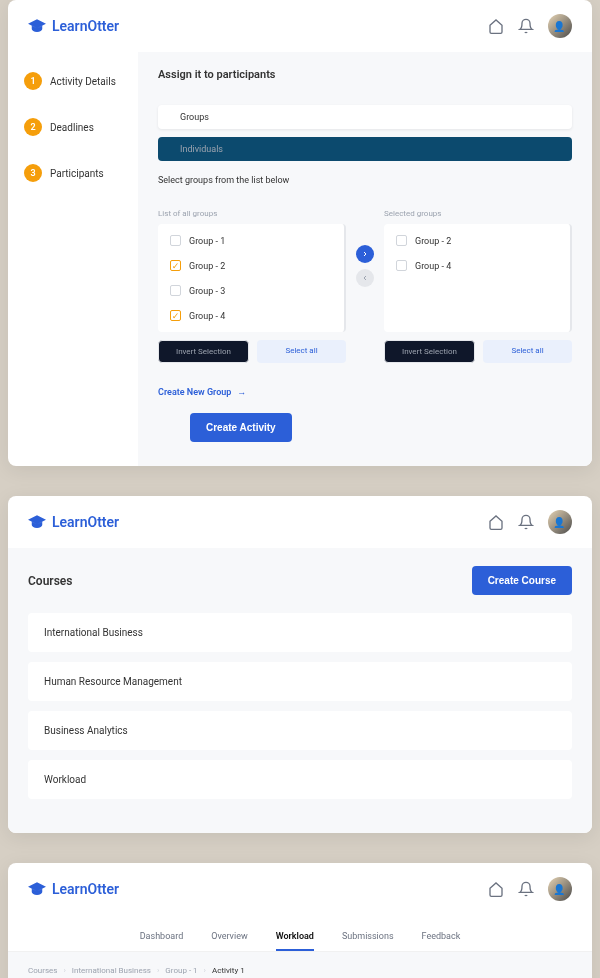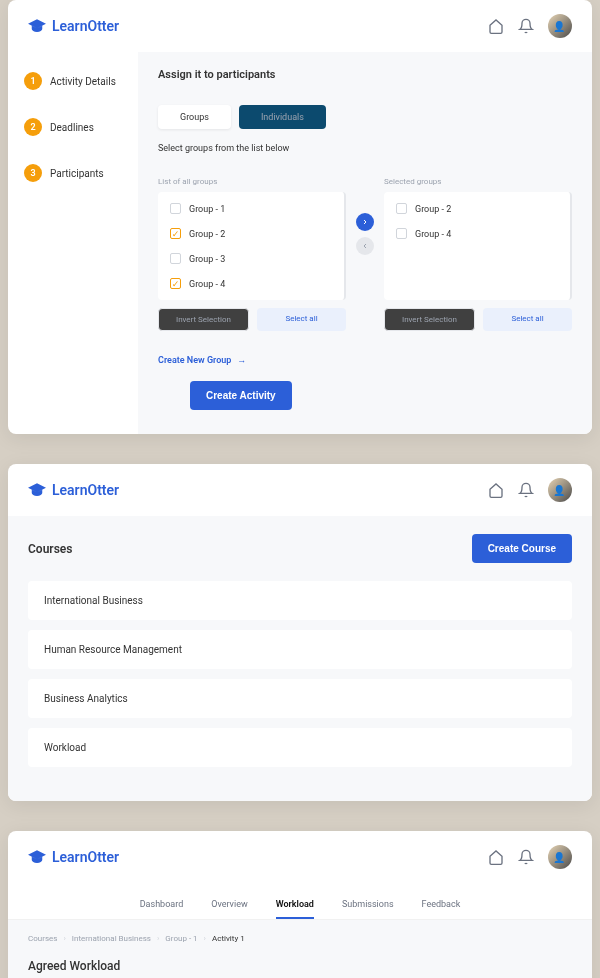--- a/index.html
+++ b/index.html
@@ -12,39 +12,39 @@
 .header-icon { width: 16px; height: 16px; color: #6b7280; cursor: pointer; }
 .avatar { width: 24px; height: 24px; border-radius: 50%; background: linear-gradient(135deg,#e8d5b5,#4a4a4a); display:flex; align-items:center; justify-content:center; font-size:10px; cursor:pointer; }
 
 
 .card1-body { display: flex; }
 .sidebar { width: 130px; padding: 20px 0 20px 16px; }
 .step { display: flex; align-items: center; gap: 8px; margin-bottom: 28px; font-size: 10px; color: #333; cursor:pointer; }
 .step-num { width: 18px; height: 18px; border-radius: 50%; background: #f59e0b; color: #fff; display: flex; align-items: center; justify-content: center; font-size: 9px; font-weight: 600; }
 .main1 { flex: 1; background: #f7f8fa; padding: 16px 20px 24px; border-radius: 0 0 8px 0; }
 .assign-title { font-size: 11px; font-weight: 600; color: #333; margin-bottom: 24px; }
-.tabs { display: flex; gap: 8px; margin-bottom: 14px; }
+.tabs { display: flex; gap: 8px; margin-bottom: 14px; flex-direction: column; }
 .tab { padding: 7px 22px; font-size: 9px; border-radius: 4px; cursor: pointer; }
 .tab.active { background: #fff; color: #333; box-shadow: 0 1px 3px rgba(0,0,0,0.08); }
 .tab.inactive { background: #0c4a6e; color: #9ca3af; }
 .select-label { font-size: 9px; color: #333; margin-bottom: 24px; }
 .lists { display: flex; gap: 10px; align-items: flex-start; }
 .list-col { flex: 1; }
 .list-header { font-size: 8px; color: #9ca3af; margin-bottom: 6px; }
 .list-box { background: #fff; border-radius: 4px; padding: 4px 0; min-height: 108px; border-right: 2px solid #e5e7eb; }
 .list-item { display: flex; align-items: center; gap: 8px; padding: 7px 12px; font-size: 9px; color: #333; cursor: pointer; }
 .chk { width: 11px; height: 11px; border: 1px solid #d1d5db; border-radius: 2px; display: flex; align-items: center; justify-content: center; }
 .chk.checked { border-color: #f59e0b; color: #f59e0b; }
 .transfer { display: flex; flex-direction: column; gap: 6px; padding-top: 36px; }
 .transfer-btn { width: 18px; height: 18px; border-radius: 50%; display: flex; align-items: center; justify-content: center; font-size: 9px; cursor: pointer; }
 .transfer-btn.primary { background: #2c5fd8; color: #fff; }
 .transfer-btn.disabled { background: #e5e7eb; color: #9ca3af; }
 .action-row { display: flex; gap: 8px; margin-top: 8px; }
 .action-btn { flex: 1; padding: 6px; font-size: 8px; border-radius: 4px; text-align: center; cursor: pointer; }
-.action-btn.outline { background: #404040; border: 1px solid #e5e7eb; color: #9ca3af; }
+.action-btn.outline { background: #0f172a; border: 1px solid #e5e7eb; color: #9ca3af; }
 .action-btn.primary-light { background: #eaf0fc; color: #2c5fd8; }
 .create-link { display: flex; align-items: flex-start; gap: 6px; font-size: 9px; color: #2c5fd8; margin: 24px 0 16px; cursor: pointer; font-weight: 600; }
 .create-btn { background: #2c5fd8; color: #fff; padding: 9px 16px; border-radius: 4px; font-size: 10px; font-weight: 600; border: none; cursor: pointer; margin-left: 32px; }
 
 
 .card2-body { padding: 18px 20px 24px; background: #f7f8fa; border-radius: 0 0 8px 8px; }
 .courses-head { display: flex; justify-content: space-between; align-items: center; margin-bottom: 18px; }
 .courses-title { font-size: 12px; font-weight: 600; color: #333; }
 .course-item { background: #fff; border-radius: 4px; padding: 14px 16px; font-size: 10px; color: #333; margin-bottom: 10px; cursor: pointer; }
 

